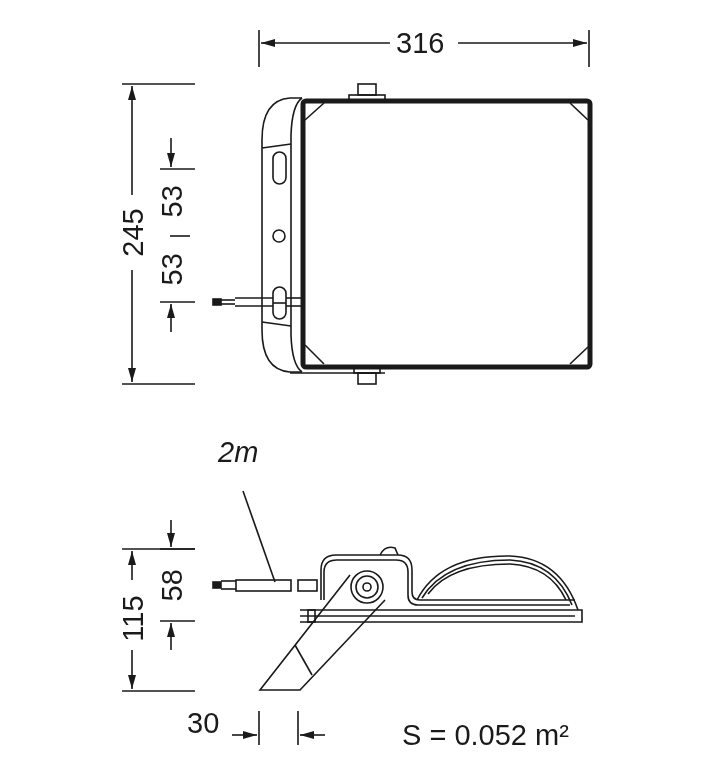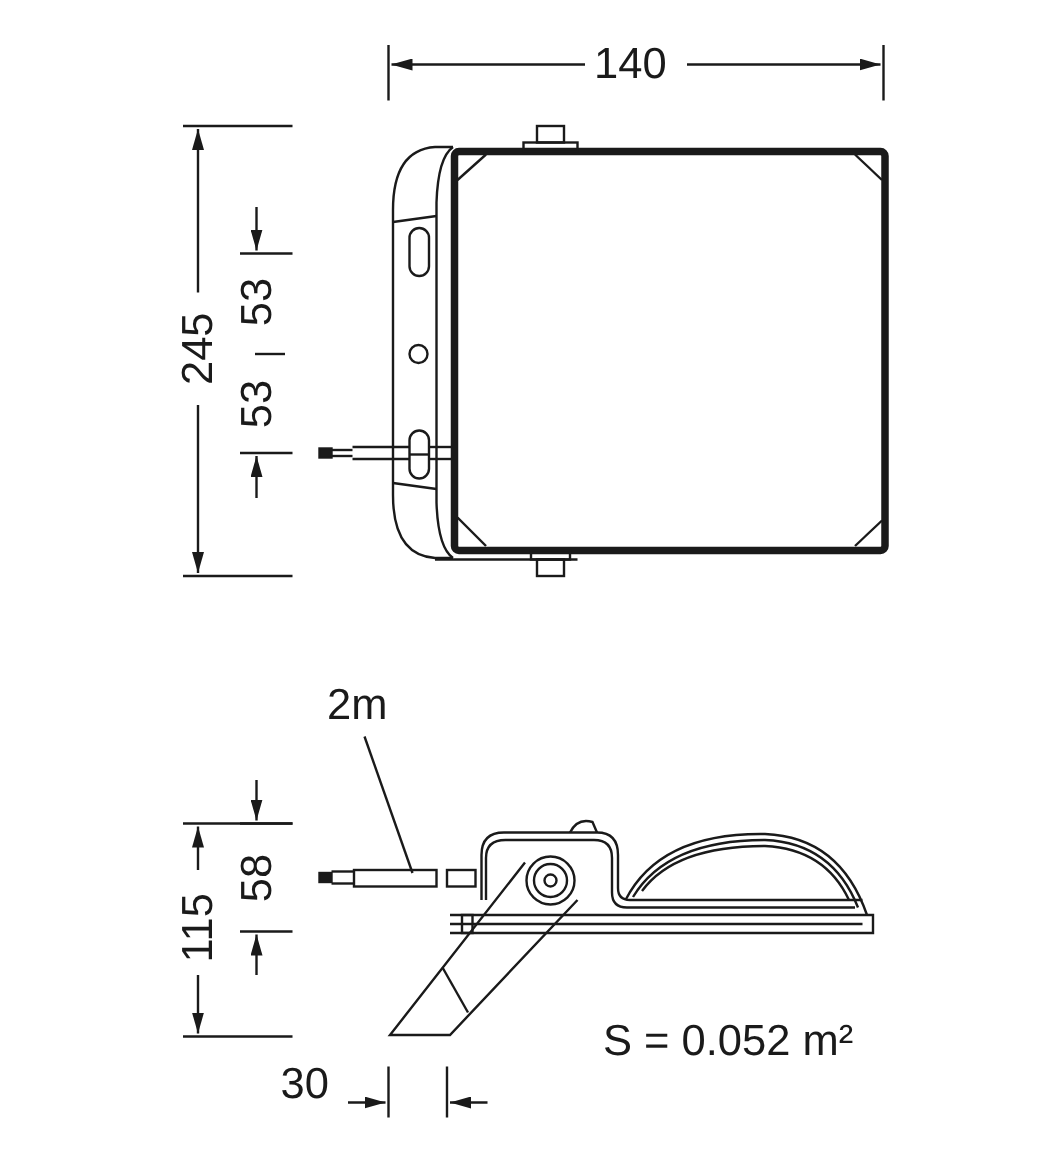--- a/index.html
+++ b/index.html
@@ -122,25 +122,25 @@
 
     <g>
       <line x1="259" y1="711" x2="259" y2="745"></line>
       <line x1="298" y1="711" x2="298" y2="745"></line>
       <line x1="232" y1="735" x2="257" y2="735" marker-end="url(#arr)"></line>
       <line x1="325" y1="735" x2="300" y2="735" marker-end="url(#arr)"></line>
     </g>
   </g>
 </svg>
 
-<div class="lbl" style="left:396px; top:29px;">140</div>
+<div class="lbl" style="left:396px; top:29px;">316</div>
 
 <div class="lbl rot" style="left:108px; top:218px; width:50px; text-align:center;">245</div>
 <div class="lbl rot" style="left:156px; top:187px; width:32px; text-align:center;">53</div>
 <div class="lbl rot" style="left:156px; top:255px; width:32px; text-align:center;">53</div>
 
-<div class="lbl" style="left:218px; top:456px;">2m</div>
+<div class="lbl" style="left:218px; top:438px;font-style:italic;">2m</div>
 
 <div class="lbl rot" style="left:108px; top:604px; width:50px; text-align:center;">115</div>
 <div class="lbl rot" style="left:156px; top:571px; width:32px; text-align:center;">58</div>
 
 <div class="lbl" style="left:187px; top:709px;">30</div>
-<div class="lbl" style="left:402px; top:680px;">S = 0.052 m²</div>
+<div class="lbl" style="left:402px; top:721px;">S = 0.052 m²</div>
 
 </body></html>

